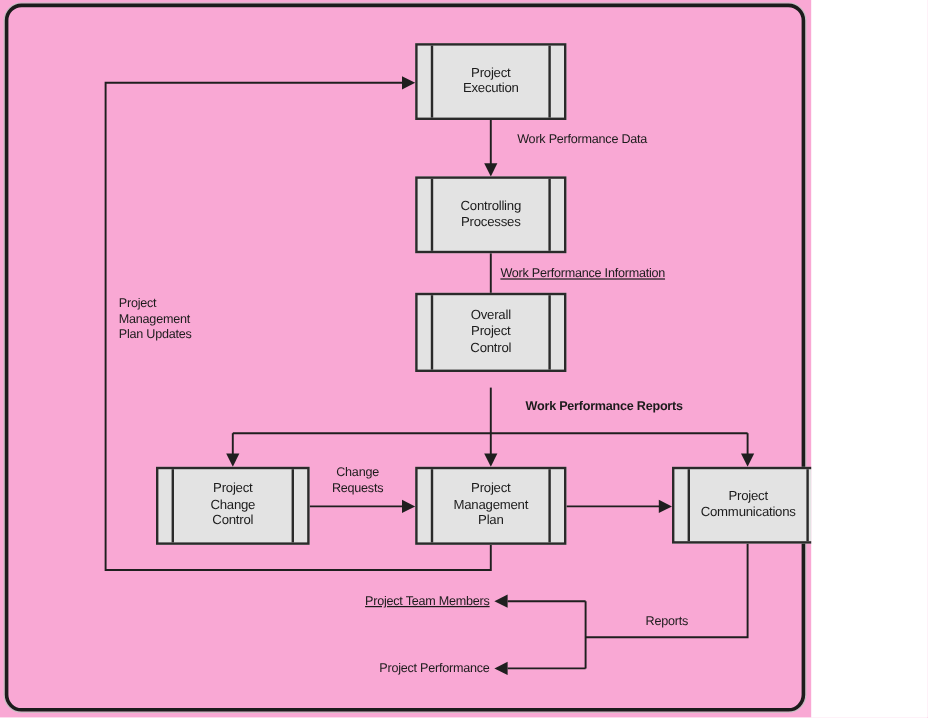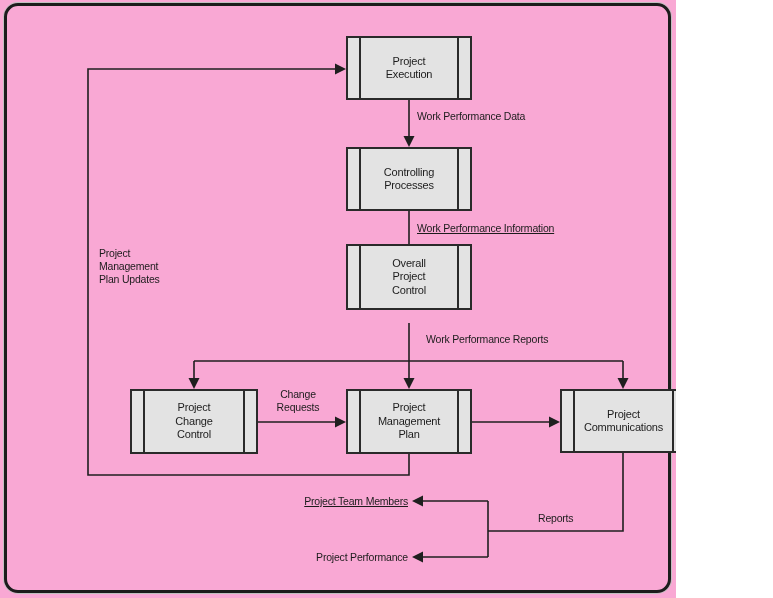--- a/index.html
+++ b/index.html
@@ -124,23 +124,23 @@
 Plan</span>
   </div>
 
   <div class="pbox" style="left:560px;top:389px;width:127px;height:64px;">
     <span class="vline l"></span>
     <span class="vline r"></span>
     <span class="pbox-label">Project
 Communications</span>
   </div>
 
-  <div class="edge-label" style="left:417px;top:110px;">Work Performance Data</div>
+  <div class="edge-label" style="left:431px;top:110px;">Work Performance Data</div>
   <div class="edge-label" style="left:417px;top:222px;text-decoration:underline;">Work Performance Information</div>
-  <div class="edge-label" style="left:426px;top:333px;">Work Performance Reports</div>
+  <div class="edge-label" style="left:438px;top:333px;font-weight:bold;">Work Performance Reports</div>
   <div class="edge-label center" style="left:263px;top:388px;width:70px;">Change
 Requests</div>
   <div class="edge-label" style="left:99px;top:247px;">Project
 Management
 Plan Updates</div>
   <div class="edge-label" style="left:538px;top:512px;">Reports</div>
 
   <div class="edge-label right" style="left:250px;top:495px;width:158px;text-decoration:underline;">Project Team Members</div>
   <div class="edge-label right" style="left:250px;top:551px;width:158px;">Project Performance</div>
 

